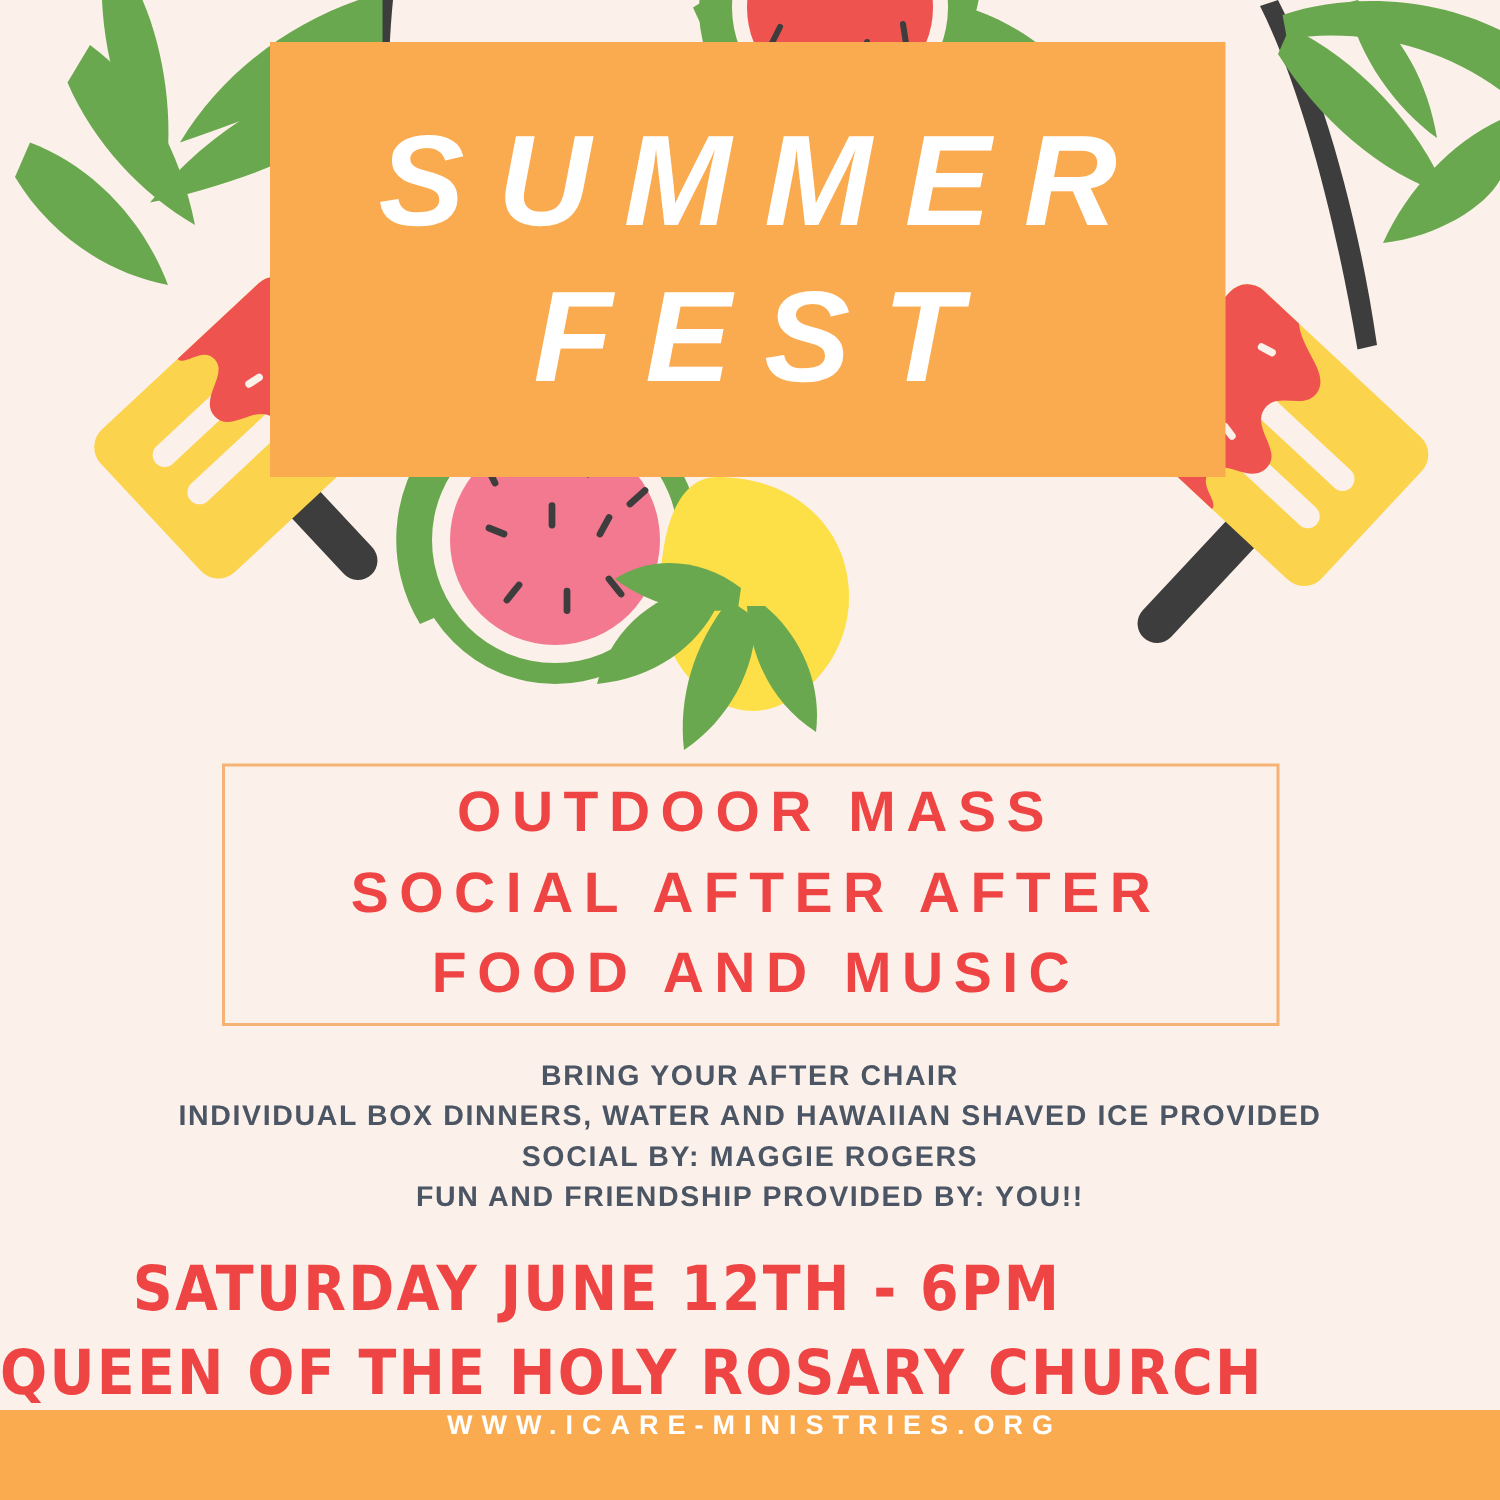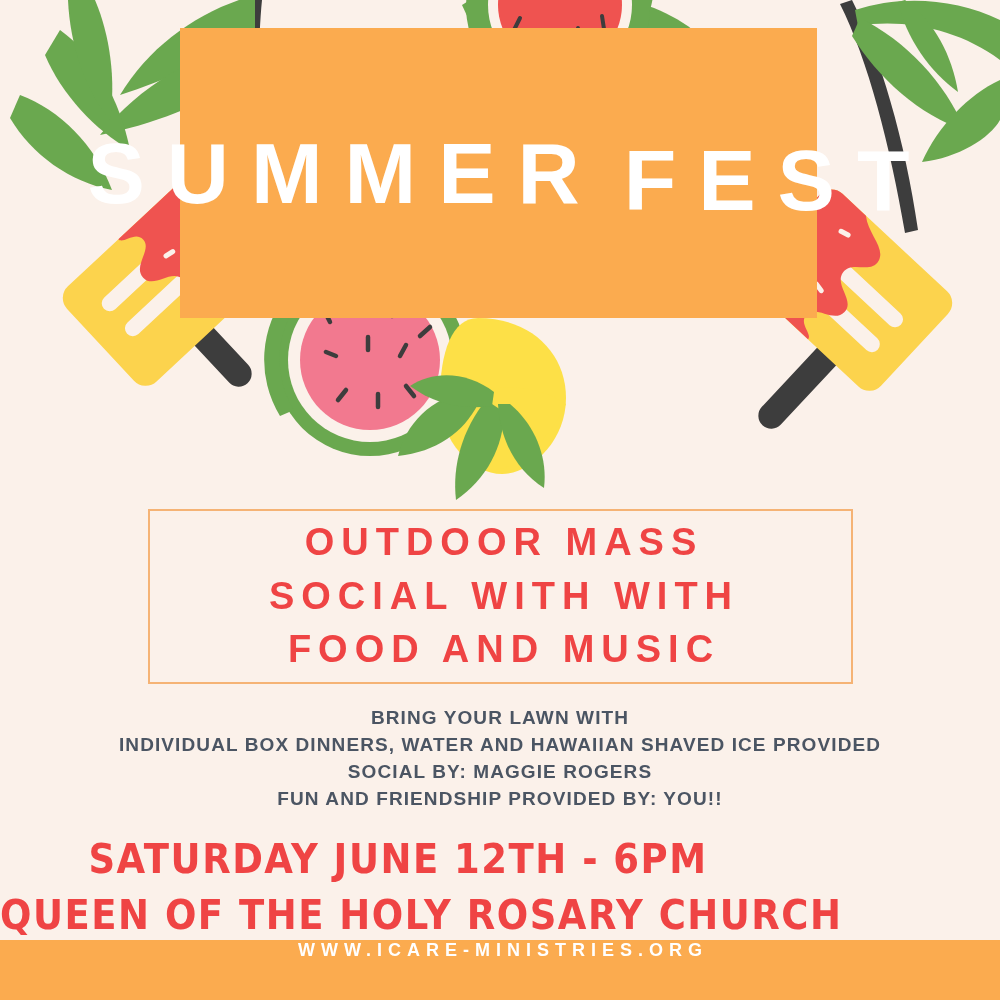--- a/index.html
+++ b/index.html
@@ -30,24 +30,25 @@
 
   
   .title-band {
     position: absolute;
     left: 180px;
     top: 28px;
     width: 637px;
     height: 290px;
     background: #fbab4f;
     display: flex;
-    flex-direction: row;
+    flex-direction: column;
     align-items: center;
     justify-content: center;
     z-index: 5;
+    font-style: italic;
   }
   .title-line1 {
     color: #ffffff;
     font-size: 86px;
     font-weight: bold;
     letter-spacing: 22px;
     text-indent: 22px;
     line-height: 1.05;
     font-family: "Liberation Sans", sans-serif;
   }
@@ -260,26 +261,26 @@
     </g>
   </svg>
 
   <div class="title-band">
     <div class="title-line1">SUMMER</div>
     <div class="title-line2">FEST</div>
   </div>
 
   <div class="headline-box">
     <div class="headline-line">OUTDOOR MASS</div>
-    <div class="headline-line">SOCIAL WITH WITH</div>
+    <div class="headline-line">SOCIAL AFTER AFTER</div>
     <div class="headline-line">FOOD AND MUSIC</div>
   </div>
 
   <div class="details">
-    <div class="details-line">BRING YOUR LAWN WITH</div>
+    <div class="details-line">BRING YOUR AFTER CHAIR</div>
     <div class="details-line">INDIVIDUAL BOX DINNERS, WATER AND HAWAIIAN SHAVED ICE PROVIDED</div>
     <div class="details-line">SOCIAL BY: MAGGIE ROGERS</div>
     <div class="details-line">FUN AND FRIENDSHIP PROVIDED BY: YOU!!</div>
   </div>
 
   <div class="whenwhere">
     <div class="ww-line">SATURDAY JUNE 12TH - 6PM</div>
     <div class="ww-line">QUEEN OF THE HOLY ROSARY CHURCH</div>
   </div>
 

